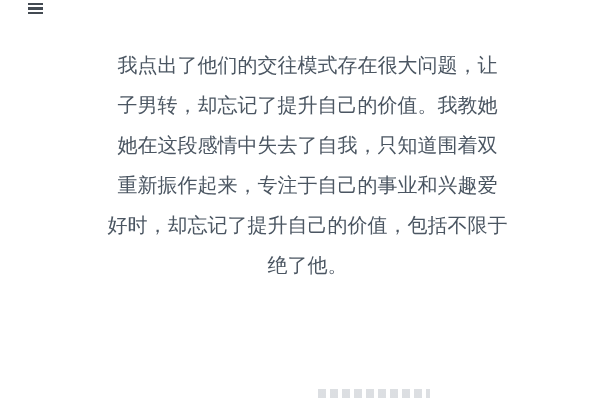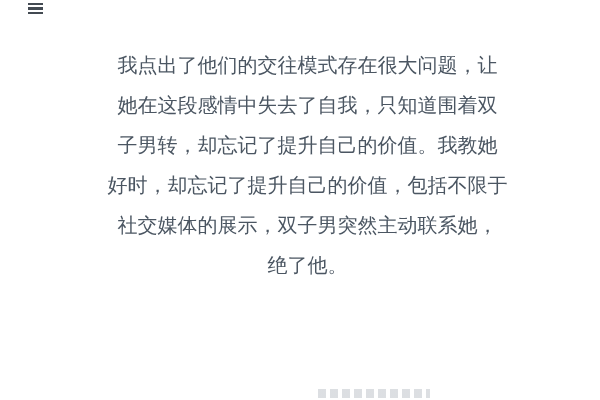--- a/index.html
+++ b/index.html
@@ -61,22 +61,22 @@
 </style>
 </head>
 <body>
 
 <div class="screen">
 
   <div class="fragment-top"></div>
 
   <div class="paragraph">
     <div class="line">我点出了他们的交往模式存在很大问题，让</div>
+    <div class="line">子男转，却忘记了提升自己的价值。我教她</div>
     <div class="line">她在这段感情中失去了自我，只知道围着双</div>
-    <div class="line">子男转，却忘记了提升自己的价值。我教她</div>
+    <div class="line">重新振作起来，专注于自己的事业和兴趣爱</div>
     <div class="line">好时，却忘记了提升自己的价值，包括不限于</div>
-    <div class="line">社交媒体的展示，双子男突然主动联系她，</div>
     <div class="line">绝了他。</div>
   </div>
 
   <div class="fragment-bottom"></div>
 
 </div>
 
 </body></html>

